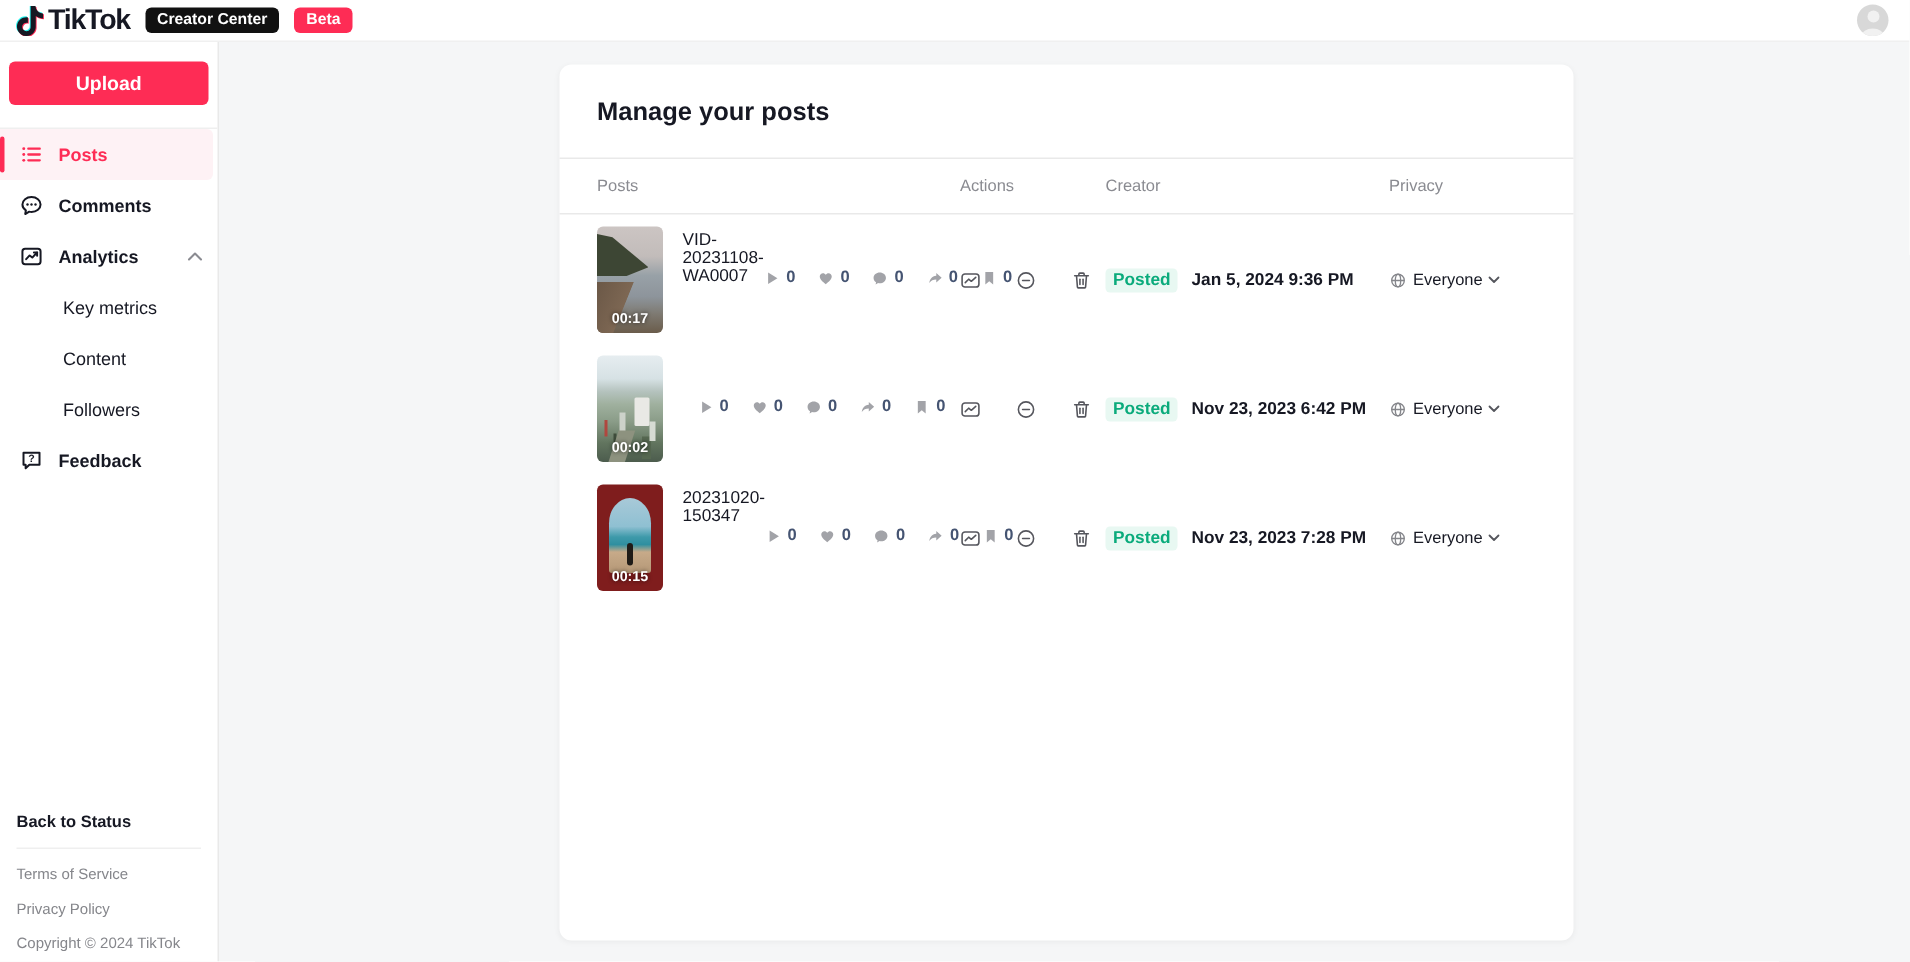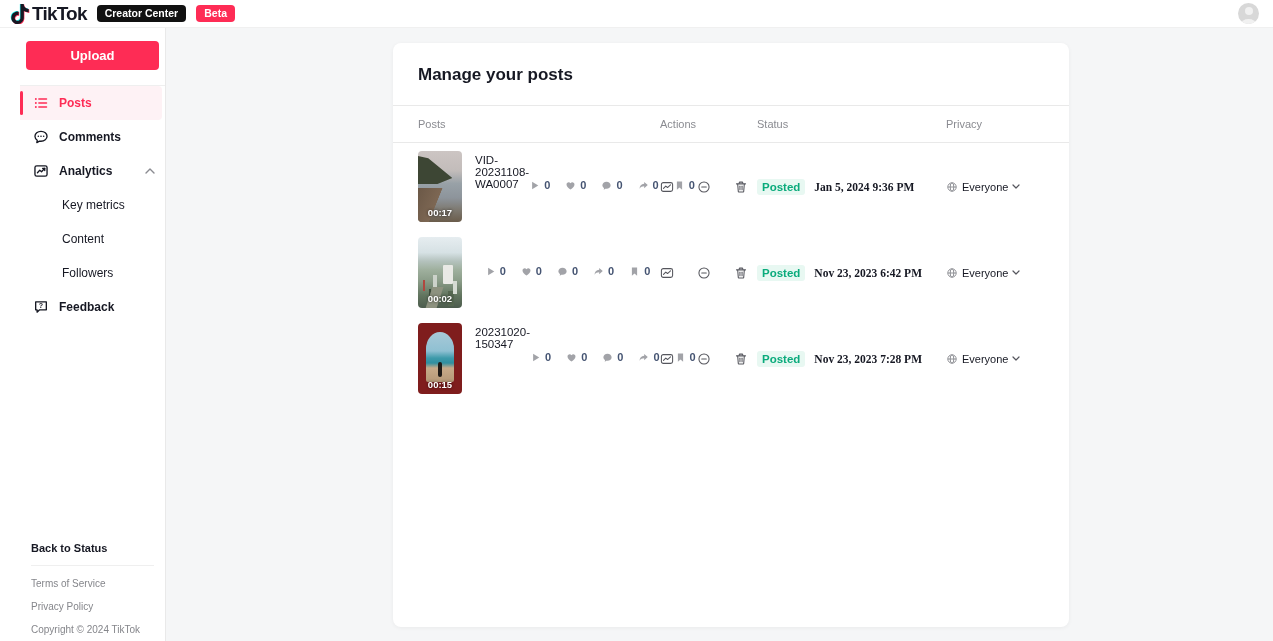--- a/index.html
+++ b/index.html
@@ -14,21 +14,21 @@
   .wordmark { font-size:19px; font-weight:800; letter-spacing:-0.8px; color:#161823; }
   .badge { font-size:10.5px; font-weight:700; color:#fff; padding:2px 8px; border-radius:4px; line-height:1.2; }
   .badge-cc { background:#111; }
   .badge-beta { background:#fe2c55; }
   .avatar { width:21px; height:21px; border-radius:50%; background:#d8d8d8; position:relative; overflow:hidden; cursor:pointer; }
   .avatar::before { content:""; position:absolute; left:50%; top:4px; width:8px; height:8px; margin-left:-4px; border-radius:50%; background:#f1f1f1; }
   .avatar::after { content:""; position:absolute; left:50%; bottom:-5px; width:15px; height:10px; margin-left:-7.5px; border-radius:50%; background:#f1f1f1; }
 
   
   .layout { display:flex; height:613px; }
-  .sidebar { width:146px; background:#fff; border-right:1px solid #e9e9e9; position:relative; flex-shrink:0;margin-left:20px; }
+  .sidebar { width:146px; background:#fff; border-right:1px solid #e9e9e9; position:relative; flex-shrink:0; }
   .main { flex:1; background:#f5f6f7; padding:15px 0 0 227px; }
 
   
   .upload-btn { display:block; width:133px; margin:13px auto 0 6px; height:29px; background:#fe2c55;
     border:none; border-radius:4px; color:#fff; font-size:13px; font-weight:700; cursor:pointer;
     font-family:"Liberation Sans", sans-serif; }
   .side-divider { height:1px; background:#efefef; margin:15px 0 0 0; }
   .side-item { height:34px; display:flex; align-items:center; gap:10px; padding:0 10px 0 13px;
     font-size:12px; font-weight:700; cursor:pointer; position:relative; color:#161823; }
   .side-item svg { flex-shrink:0; }
@@ -60,21 +60,21 @@
   .info { margin-left:13px; display:flex; flex-direction:row; justify-content:space-between; padding:3px 0 6px 0; flex:1; }
   .info.centered { justify-content:center; }
   .ptitle { font-size:11.5px; font-weight:500; color:#161823; cursor:pointer; }
   .stats { display:flex; gap:15px; align-items:center; }
   .stat { display:flex; align-items:center; gap:4px; }
   .stat b { font-size:11px; font-weight:600; color:#455472; }
   .actions-cell { display:flex; align-items:center; gap:23px; }
   .icon-btn { background:none; border:none; cursor:pointer; padding:0; display:flex; align-items:center; }
   .status-cell { display:flex; align-items:center; gap:9px; }
   .pill { font-size:11.5px; font-weight:600; color:#0bab7c; background:#e8f8f2; padding:2px 5px; border-radius:3px; }
-  .pdate { font-size:11.5px; font-weight:600; color:#161823;font-family:Liberation Serif, serif; }
+  .pdate { font-size:11.5px; font-weight:600; color:#161823; }
   .privacy-cell { display:flex; align-items:center; gap:4px; cursor:pointer; }
   .privacy-cell span.ptext { font-size:11px; color:#161823; }
 
   
   .thumb-beach { background:linear-gradient(180deg,#ccc5c3 0%,#c2bcba 28%,#98a1a7 46%,#8d949b 66%,#7e7a72 82%,#6a5c4b 100%); }
   .thumb-beach::before { content:""; position:absolute; left:0; top:7%; width:78%; height:40%;
     background:#3d4634; clip-path:polygon(0 100%,0 0,30% 8%,62% 40%,100% 78%,55% 100%); }
   .thumb-beach::after { content:""; position:absolute; left:0; bottom:0; width:100%; height:48%;
     background:linear-gradient(112deg,#6b5847 0%,#7d6753 42%,rgba(0,0,0,0) 43%); }
   .thumb-city { background:linear-gradient(180deg,#e6edf0 0%,#d6e1e4 22%,#b4c2bd 34%,#9fb09e 46%,#8a9c88 62%,#62755f 82%,#4c5c4d 100%); }
@@ -176,21 +176,21 @@
       <div class="copyright">Copyright © 2024 TikTok</div>
     </div>
   </aside>
 
   <main class="main">
     <section class="card">
       <h1>Manage your posts</h1>
       <div class="thead">
         <span>Posts</span>
         <span>Actions</span>
-        <span>Status</span>
+        <span>Creator</span>
         <span>Privacy</span>
       </div>
       <div class="rows" id="rows">
   <div class="trow">
     <div class="posts-cell">
       <div class="thumb thumb-beach">
         <span class="dur">00:17</span>
       </div>
       <div class="info">
         <div class="ptitle">VID-20231108-WA0007</div>

